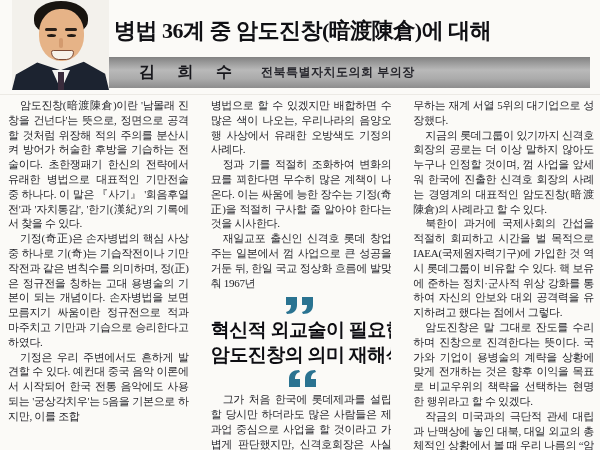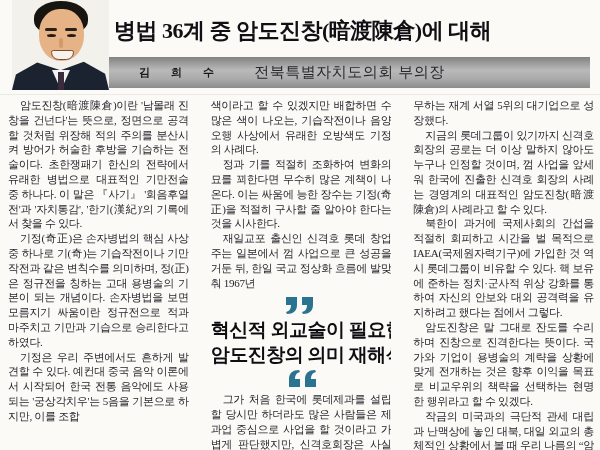--- a/index.html
+++ b/index.html
@@ -15,25 +15,25 @@
     position:absolute;left:114px;top:16px;margin:0;width:470px;
     font-size:22px;font-weight:bold;color:#101014;letter-spacing:-0.5px;white-space:nowrap;
   }
   .byline-bar{
     position:absolute;left:103px;top:57px;width:487px;height:31px;
     background:linear-gradient(180deg,#828282 0%,#b9b9b9 42%,#ababab 70%,#8d8d8d 100%);
     display:flex;align-items:center;z-index:1;
   }
   .author-name{
     font-family:"Liberation Sans","DejaVu Sans",sans-serif;
-    font-size:11px;font-weight:bold;color:#17171c;letter-spacing:9px;margin-left:36px;white-space:nowrap;
+    font-size:16px;font-weight:bold;color:#17171c;letter-spacing:9px;margin-left:36px;white-space:nowrap;
   }
   .author-role{
     font-family:"Liberation Sans","DejaVu Sans",sans-serif;
-    font-size:15px;font-weight:normal;color:#26262c;margin-left:31px;letter-spacing:0.5px;white-space:nowrap;
+    font-size:12px;font-weight:bold;color:#26262c;margin-left:20px;letter-spacing:0.5px;white-space:nowrap;
   }
   
   .portrait{position:absolute;left:12px;top:0;width:97px;height:90px;background:#f3f1ec;z-index:2;overflow:hidden;}
   .portrait .hair{position:absolute;left:22px;top:1px;width:54px;height:34px;background:#181410;border-radius:50% 50% 42% 42%;}
   .portrait .face{position:absolute;left:27px;top:9px;width:45px;height:52px;background:#e6b387;border-radius:46% 46% 48% 48%;}
   .portrait .brow{position:absolute;top:28px;width:12px;height:3px;background:#2a2019;border-radius:2px;}
   .portrait .brow.l{left:33px;} .portrait .brow.r{left:53px;}
   .portrait .eye{position:absolute;top:34px;width:9px;height:3px;background:#221a14;border-radius:50%;}
   .portrait .eye.l{left:35px;} .portrait .eye.r{left:55px;}
   .portrait .nose{position:absolute;left:47px;top:38px;width:4px;height:10px;background:#d39a6e;border-radius:2px;}
@@ -92,21 +92,21 @@
 
   <div class="columns">
 
     <div class="col">
       <p>암도진창(暗渡陳倉)이란 '남몰래 진창을 건넌다'는 뜻으로, 정면으로 공격할 것처럼 위장해 적의 주의를 분산시켜 방어가 허술한 후방을 기습하는 전술이다. 초한쟁패기 한신의 전략에서 유래한 병법으로 대표적인 기만전술 중 하나다. 이 말은 『사기』 '회음후열전'과 '자치통감', '한기(漢紀)'의 기록에서 찾을 수 있다.</p>
       <p>기정(奇正)은 손자병법의 핵심 사상 중 하나로 기(奇)는 기습작전이나 기만작전과 같은 변칙수를 의미하며, 정(正)은 정규전을 칭하는 고대 용병술의 기본이 되는 개념이다. 손자병법을 보면 모름지기 싸움이란 정규전으로 적과 마주치고 기만과 기습으로 승리한다고 하였다.</p>
       <p>기정은 우리 주변에서도 흔하게 발견할 수 있다. 예컨대 중국 음악 이론에서 시작되어 한국 전통 음악에도 사용되는 '궁상각치우'는 5음을 기본으로 하지만, 이를 조합</p>
     </div>
 
     <div class="col">
-      <p class="noindent">색이라고 할 수 있겠지만 배합하면 수많은 색이 나오는, 기습작전이나 음양오행 사상에서 유래한 오방색도 기정의 사례다.</p>
+      <p class="noindent">병법으로 할 수 있겠지만 배합하면 수많은 색이 나오는, 우리나라의 음양오행 사상에서 유래한 오방색도 기정의 사례다.</p>
       <p>정과 기를 적절히 조화하여 변화의 묘를 꾀한다면 무수히 많은 계책이 나온다. 이는 싸움에 능한 장수는 기정(奇正)을 적절히 구사할 줄 알아야 한다는 것을 시사한다.</p>
       <p>재일교포 출신인 신격호 롯데 창업주는 일본에서 껌 사업으로 큰 성공을 거둔 뒤, 한일 국교 정상화 흐름에 발맞춰 1967년</p>
 
       <div class="pullquote">
         <svg class="pq-icon" width="30" height="17" viewBox="0 0 30 17">
           <path fill="#2a7391" d="M0,0 H11 V8 C11,14 7,17 1,17 L0,15 C4,14 5,11 5,8 H0 Z"></path>
           <path fill="#2a7391" d="M16,0 H27 V8 C27,14 23,17 17,17 L16,15 C20,14 21,11 21,8 H16 Z"></path>
         </svg>
         <div class="pq-line">혁신적 외교술이 필요한 시점</div>
         <div class="pq-line">암도진창의 의미 재해석 해야</div>

